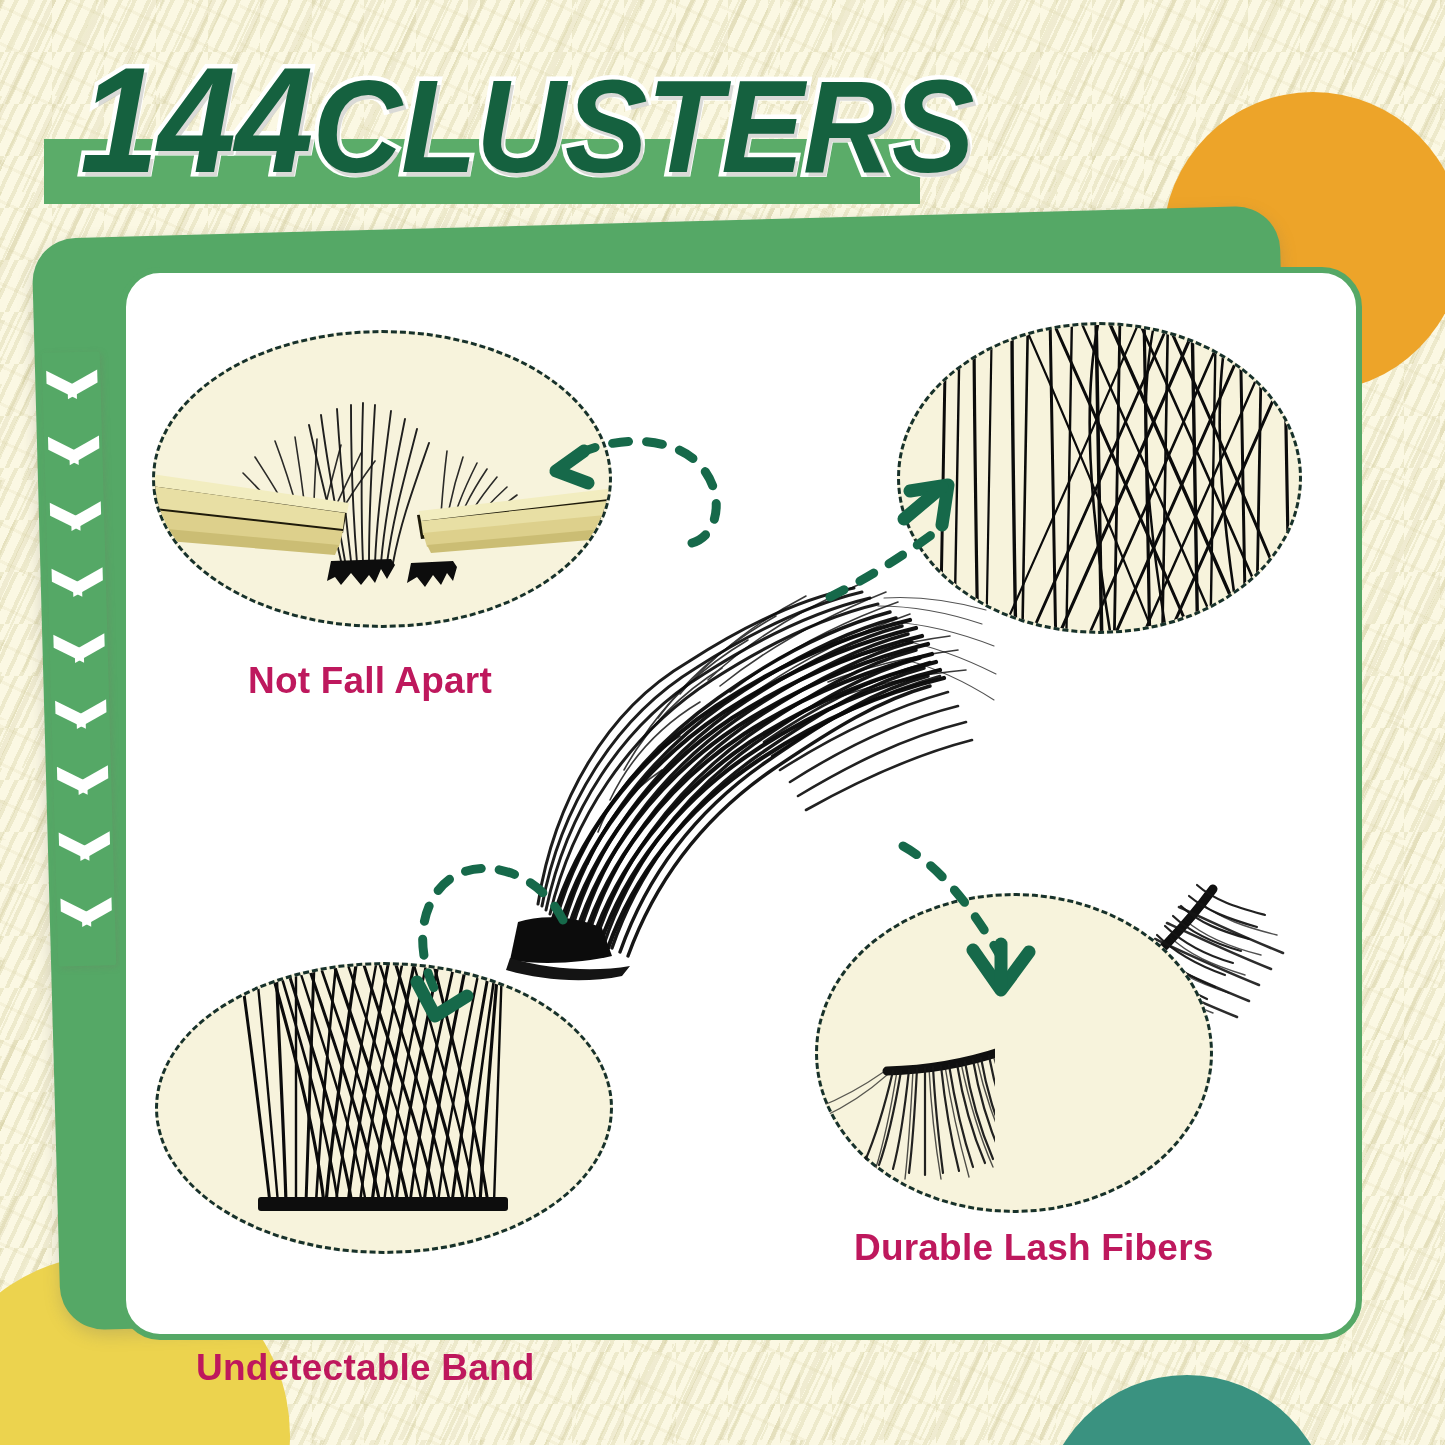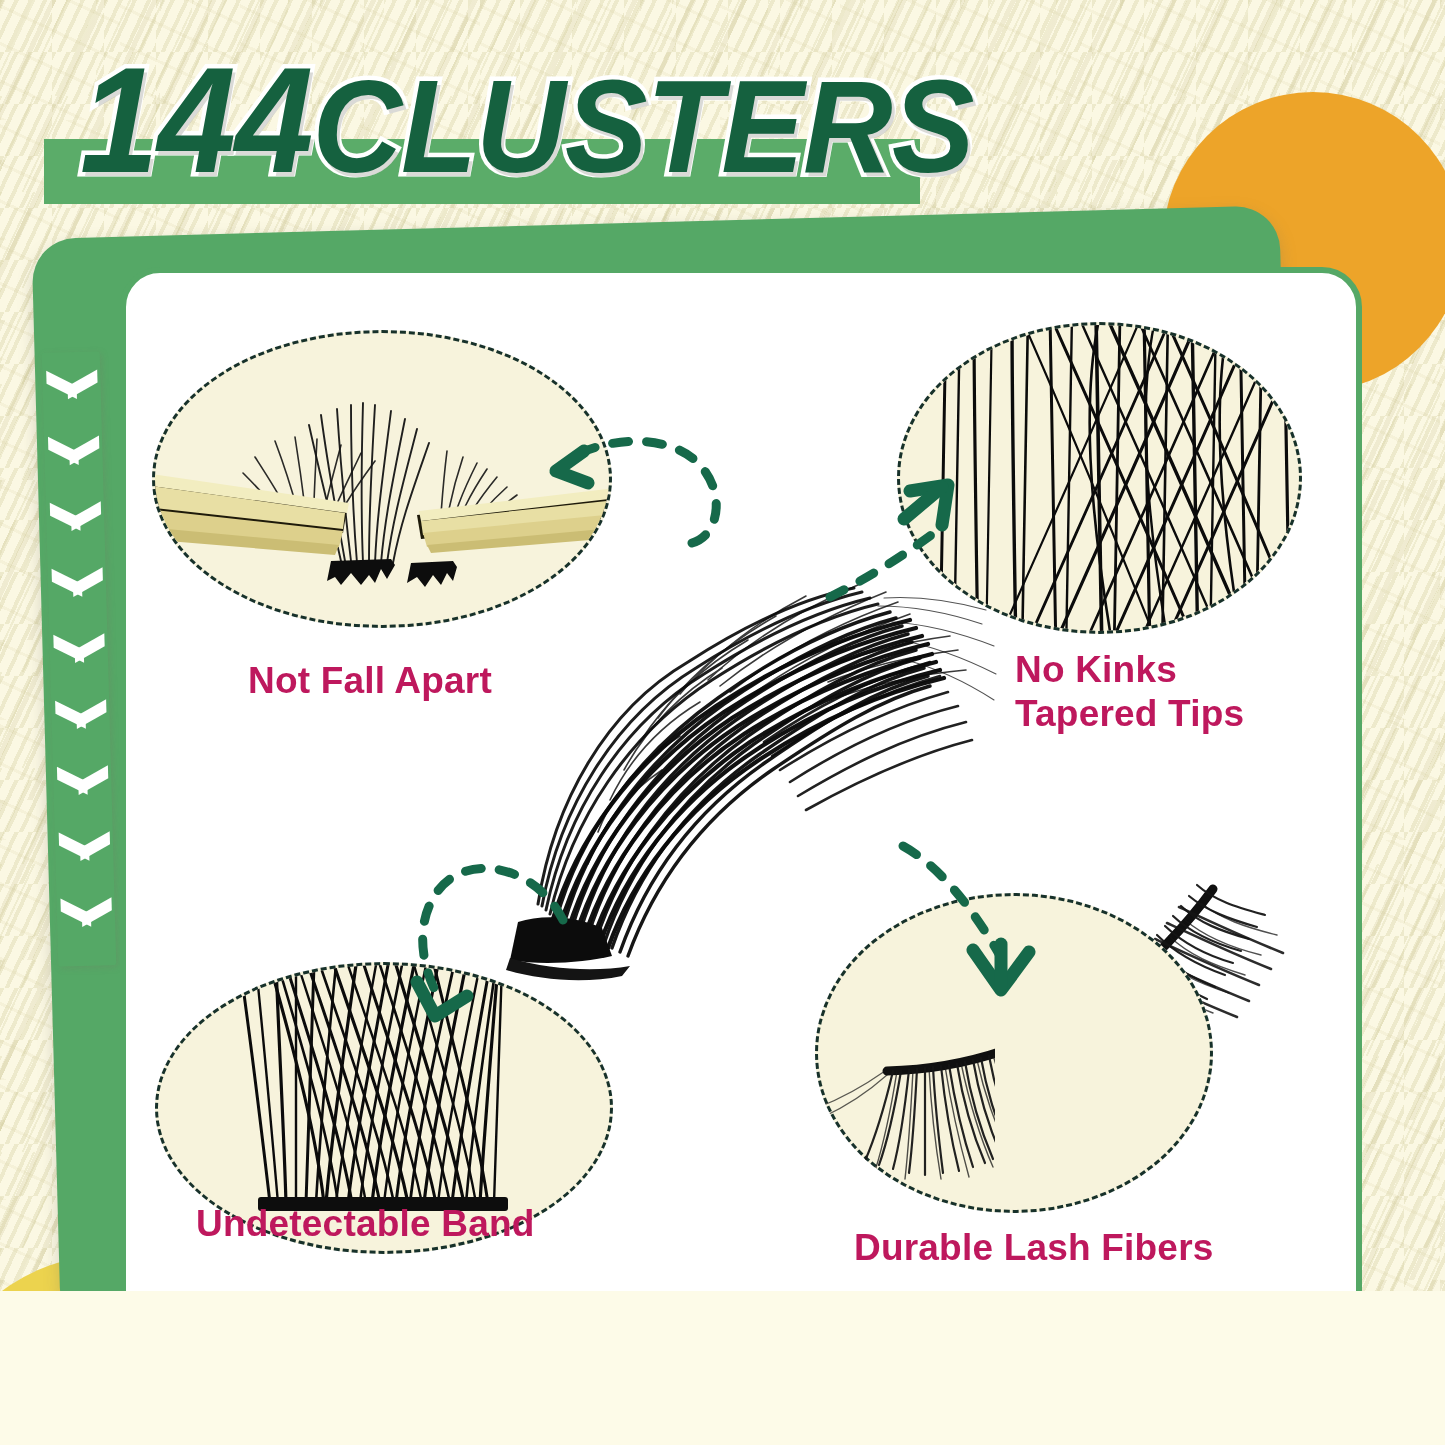--- a/index.html
+++ b/index.html
@@ -3,21 +3,21 @@
 <meta charset="utf-8">
 <style>
   html, body {
     margin: 0;
     padding: 0;
     background: #fdfbe8;
   }
   #stage {
     position: relative;
     width: 1445px;
-    height: 1291px;
+    height: 1445px;
     overflow: hidden;
     background: #fbf8e3;
     font-family: "Liberation Sans", sans-serif;
   }
 
   
   .bg-texture {
     position: absolute;
     inset: 0;
     background-color: #fbf8e3;
@@ -171,21 +171,21 @@
     position: absolute;
     color: #be185d;
     font-weight: bold;
     font-size: 37px;
     line-height: 44px;
     white-space: pre-line;
     letter-spacing: 0.2px;
   }
   .label-tl { left: 248px; top: 659px; }
   .label-tr { left: 1015px; top: 648px; }
-  .label-bl { left: 196px; top: 1202px; }
+  .label-bl { left: 196px; top: 1346px; }
   .label-br { left: 830px; top: 1226px; margin-left: 24px; }
 
   
   .arrow-svg { position: absolute; overflow: visible; }
 
   
   .center-lash { position: absolute; left: 480px; top: 470px; width: 520px; height: 540px; }
 </style>
 </head>
 <body>
@@ -323,22 +323,20 @@
           <path d="M242 -10 C204 80 154 190 92 330" stroke-width="2.2"></path>
           <path d="M410 -10 C372 80 322 190 260 330" stroke-width="3"></path>
 
           <path d="M200 -10 C182 70 188 180 214 330" stroke-width="2.6"></path>
           <path d="M256 -10 C238 70 244 180 270 330" stroke-width="2.4"></path>
           <path d="M330 -10 C312 70 318 180 344 330" stroke-width="2.6"></path>
         </g>
       </svg>
     </div>
   </div>
-  <div class="feat-label label-tr">No Kinks
-Tapered Tips</div>
 
   <div class="oval oval-bl">
     <div class="oval-clip">
       <svg width="458" height="292" viewBox="0 0 458 292">
         <g stroke="#0b0b0b" fill="none" stroke-linecap="round">
 
           <path d="M112 238 C104 170 96 100 82 0" stroke-width="3"></path>
           <path d="M120 238 C114 170 108 100 98 0" stroke-width="2.4"></path>
           <path d="M128 238 C126 170 122 100 118 0" stroke-width="3.2"></path>
           <path d="M138 238 C138 170 138 100 138 0" stroke-width="2.4"></path>

